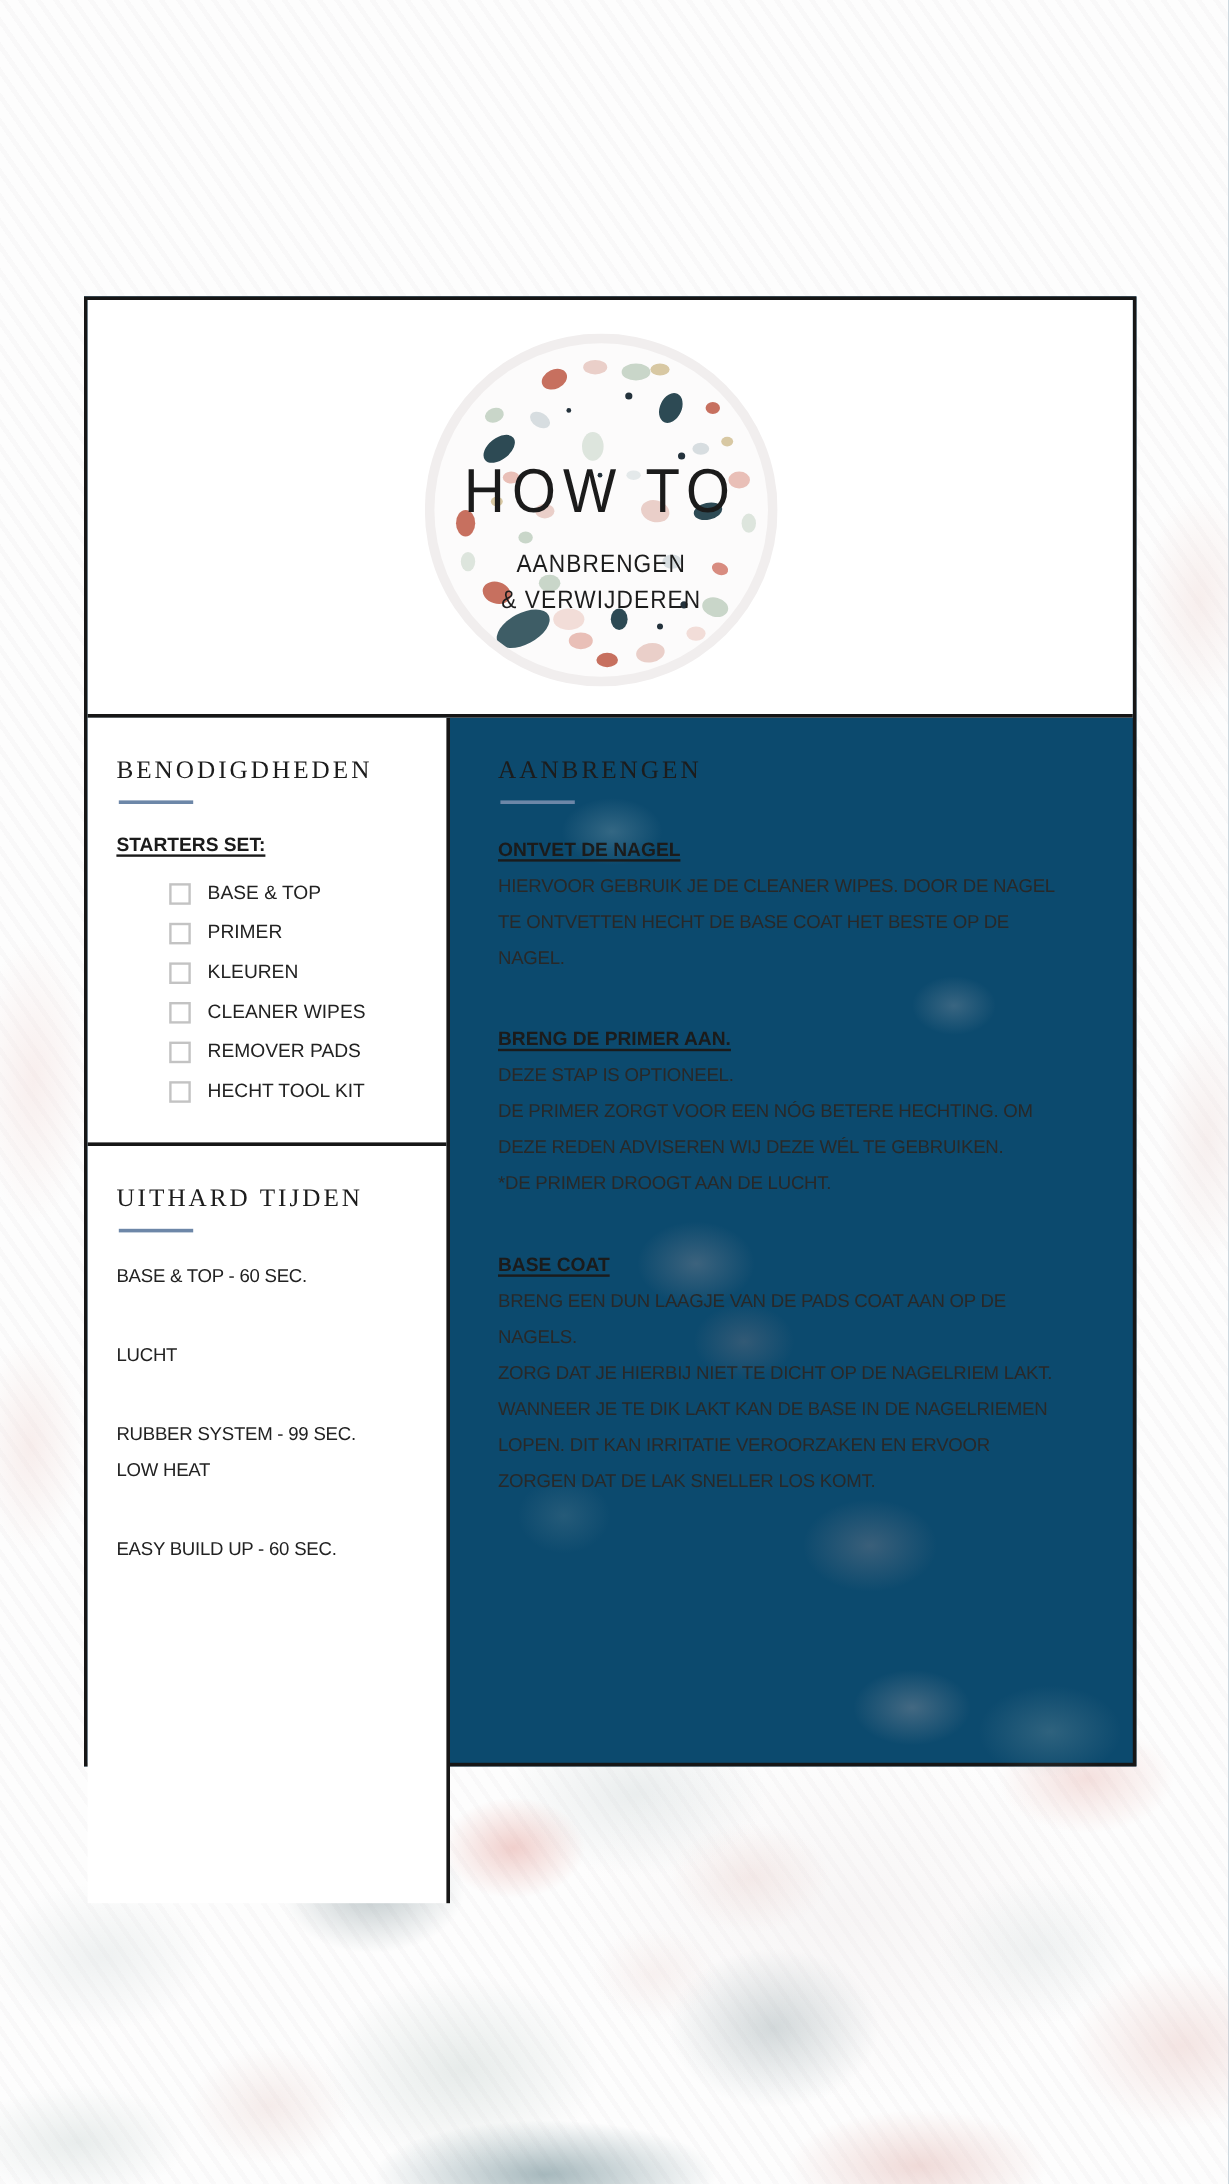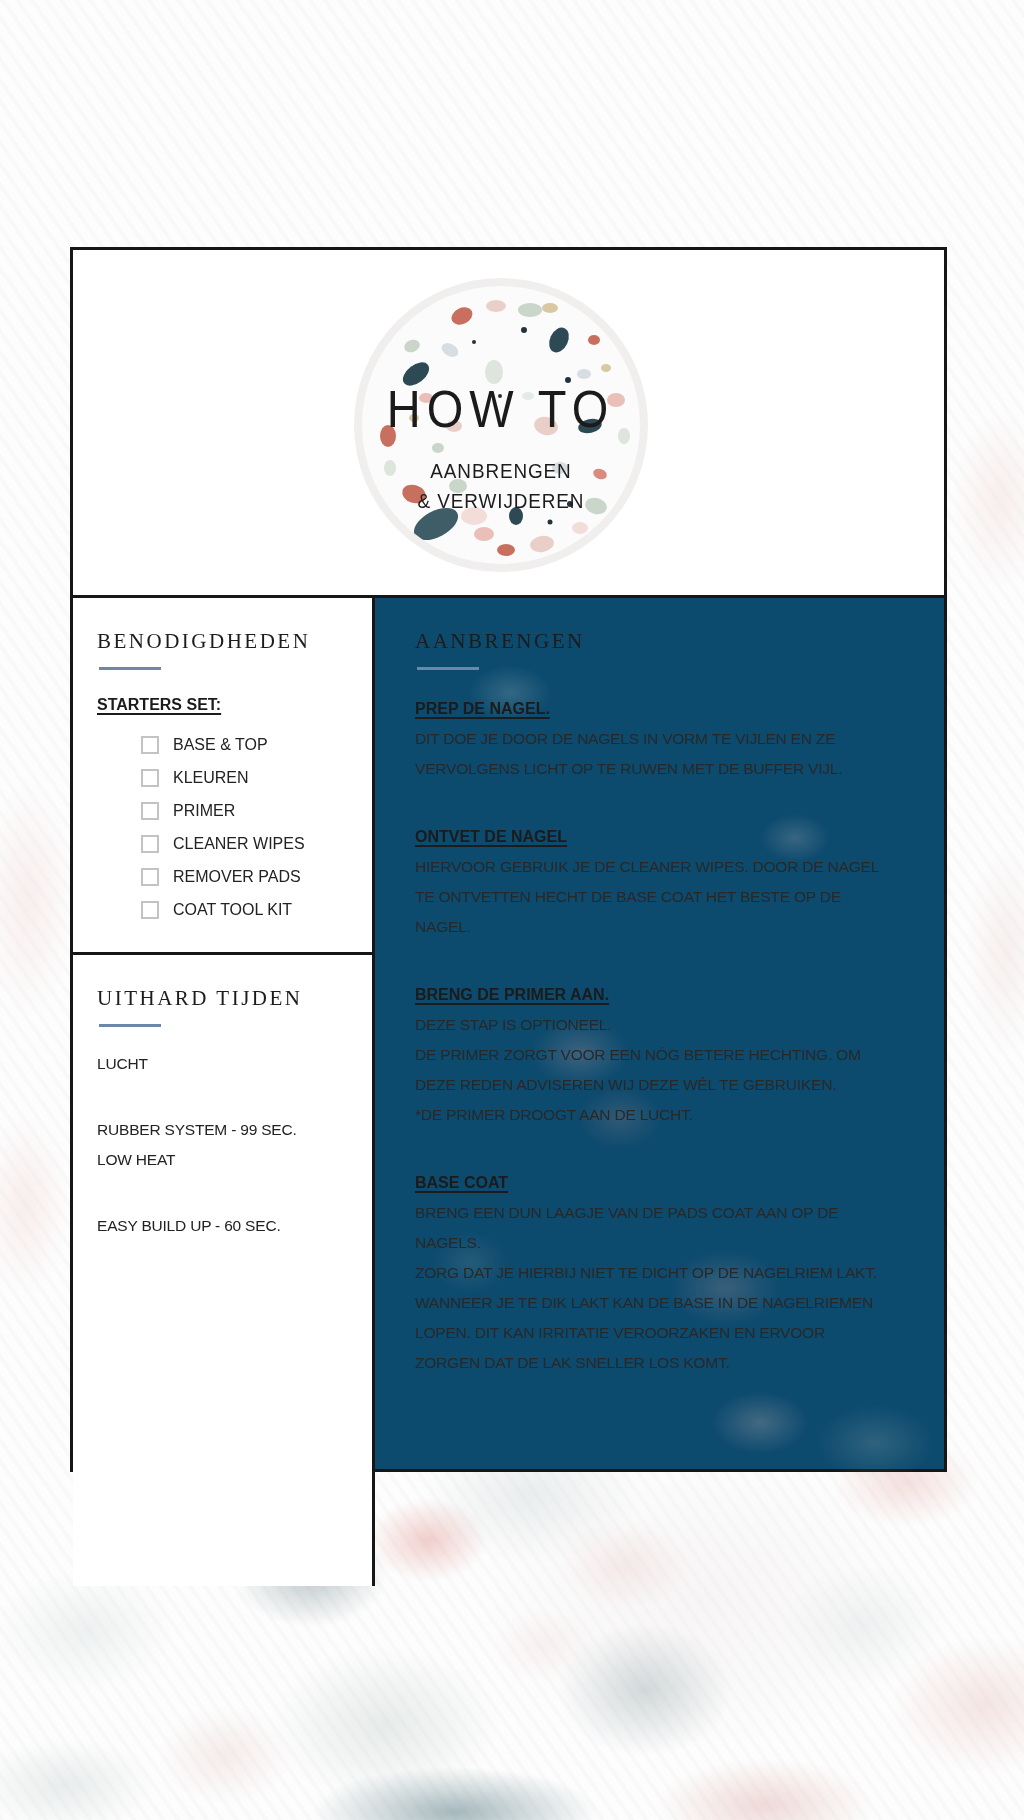--- a/index.html
+++ b/index.html
@@ -171,67 +171,65 @@
         <h2>BENODIGDHEDEN</h2>
         <div class="accent-rule" style="background: rgb(109, 135, 168);"></div>
         <div class="list-title">STARTERS SET:</div>
         <ul class="checklist">
           <li>
               <span class="checkbox"></span>
               <span>BASE &amp; TOP</span>
             </li>
           <li>
               <span class="checkbox"></span>
+              <span>PRIMER</span>
+            </li>
+          <li>
+              <span class="checkbox"></span>
               <span>KLEUREN</span>
             </li>
           <li>
               <span class="checkbox"></span>
-              <span>PRIMER</span>
-            </li>
-          <li>
-              <span class="checkbox"></span>
               <span>CLEANER WIPES</span>
             </li>
           <li>
               <span class="checkbox"></span>
               <span>REMOVER PADS</span>
             </li>
           <li>
               <span class="checkbox"></span>
-              <span>COAT TOOL KIT</span>
+              <span>HECHT TOOL KIT</span>
             </li>
         </ul>
       </div>
       <div class="cell-bottom">
         <h2>UITHARD TIJDEN</h2>
         <div class="accent-rule" style="background: rgb(109, 135, 168);"></div>
         <div class="u-body">
           <div class="u-group">
+            <div class="u-line">BASE &amp; TOP - 60 SEC.</div>
+          </div>
+          <div class="u-group">
             <div class="u-line">LUCHT</div>
           </div>
           <div class="u-group">
             <div class="u-line">RUBBER SYSTEM - 99 SEC.</div>
             <div class="u-line">LOW HEAT</div>
           </div>
           <div class="u-group">
             <div class="u-line">EASY BUILD UP - 60 SEC.</div>
           </div>
         </div>
       </div>
     </div>
 
     <div class="col-right">
       <h2>AANBRENGEN</h2>
       <div class="accent-rule" style="background: rgb(109, 135, 168);"></div>
 
-      <div class="sec">
-        <div class="sec-title">PREP DE NAGEL.</div>
-        <div class="sec-line">DIT DOE JE DOOR DE NAGELS IN VORM TE VIJLEN EN ZE</div>
-        <div class="sec-line">VERVOLGENS LICHT OP TE RUWEN MET DE BUFFER VIJL.</div>
-      </div>
 
       <div class="sec">
         <div class="sec-title">ONTVET DE NAGEL</div>
         <div class="sec-line">HIERVOOR GEBRUIK JE DE CLEANER WIPES. DOOR DE NAGEL</div>
         <div class="sec-line">TE ONTVETTEN HECHT DE BASE COAT HET BESTE OP DE</div>
         <div class="sec-line">NAGEL.</div>
       </div>
 
       <div class="sec">
         <div class="sec-title">BRENG DE PRIMER AAN.</div>

